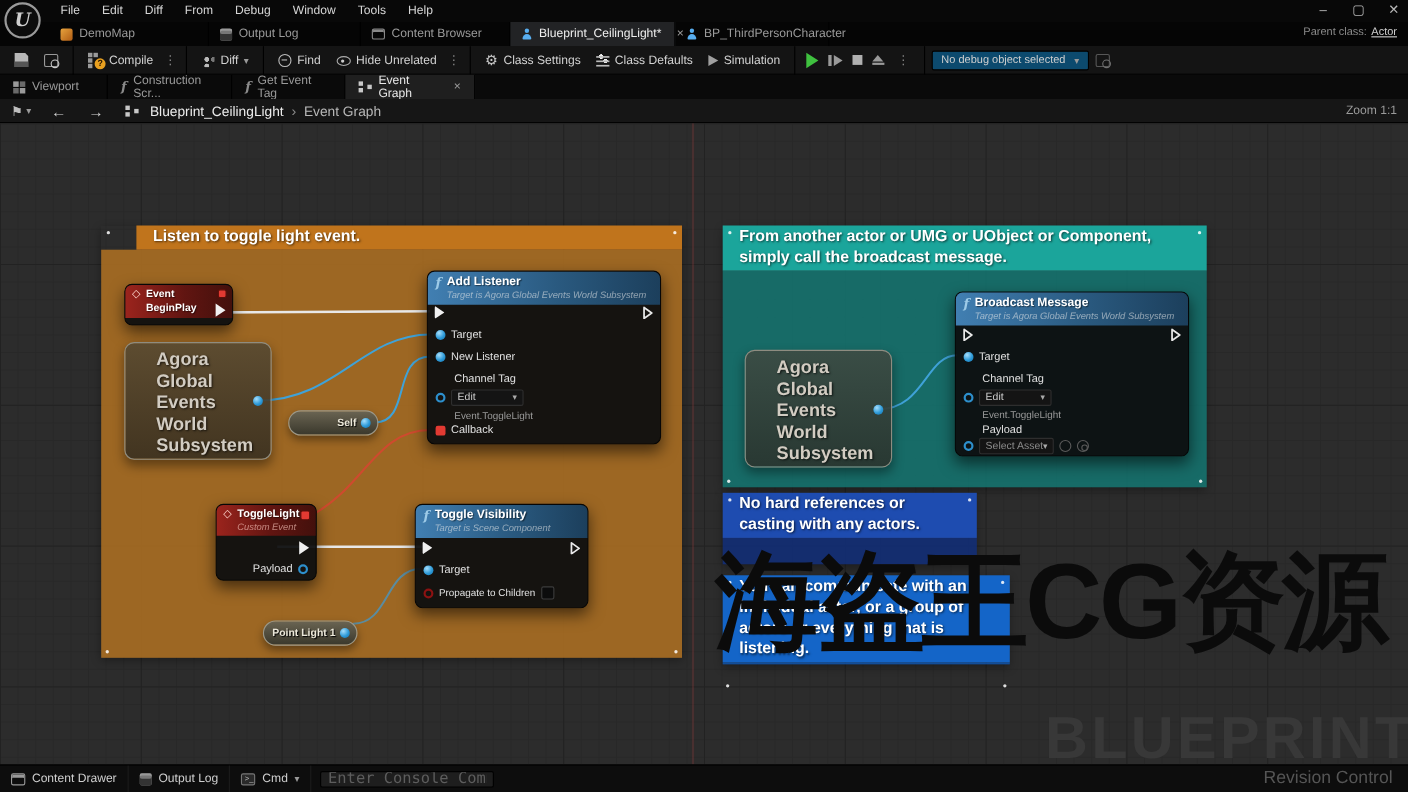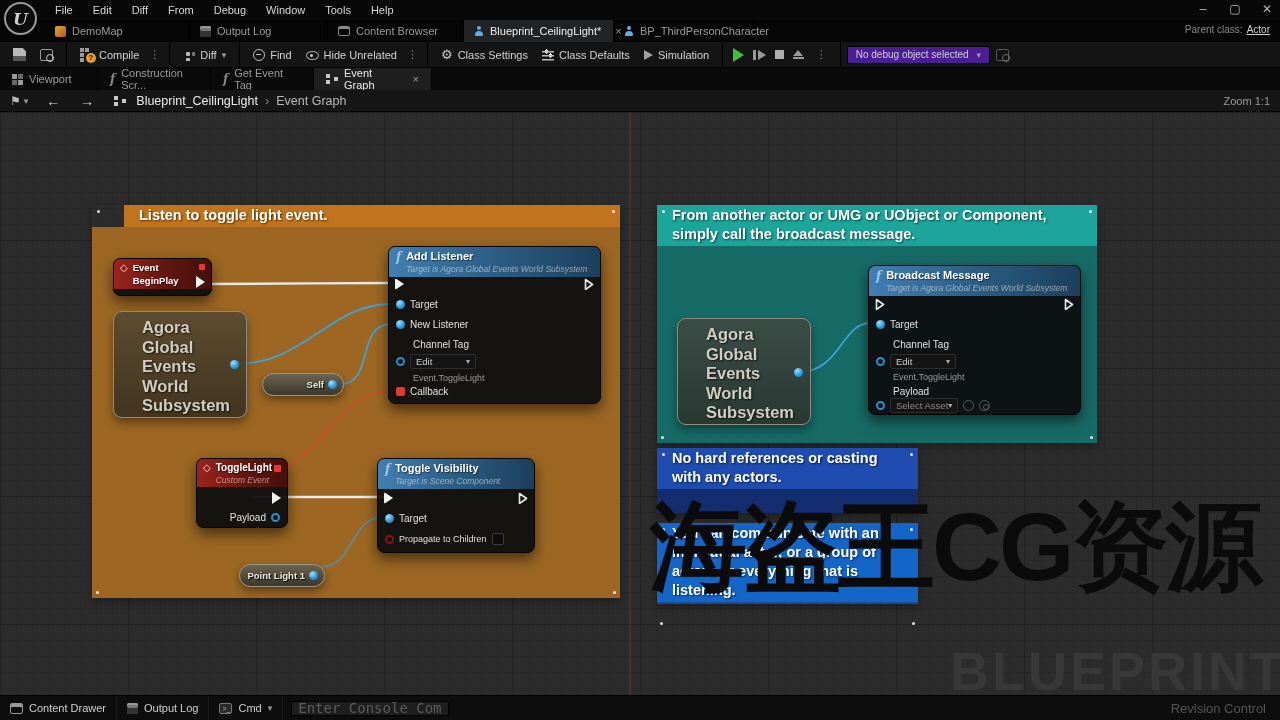--- a/index.html
+++ b/index.html
@@ -73,21 +73,21 @@
       radial-gradient(circle,#eee 2px,transparent 2.2px) 1px -1px/7px 7px no-repeat,
       radial-gradient(circle,#eee 2px,transparent 2.2px) 5px 3px/7px 7px no-repeat; }
   .ico-sim { width:0; height:0; border-left:9px solid #b8b8b8; border-top:5.5px solid transparent; border-bottom:5.5px solid transparent; opacity:.85; }
   .play-tri { width:0; height:0; border-left:11px solid #3fc13f; border-top:7px solid transparent; border-bottom:7px solid transparent; }
   .step-tri { width:0; height:0; border-left:8px solid #9a9a9a; border-top:5px solid transparent; border-bottom:5px solid transparent; position:relative; }
   .step-bar { width:2.5px; height:10px; background:#9a9a9a; margin-right:2px; }
   .stop-sq { width:9px; height:9px; background:#b0b0b0; }
   .eject { display:flex; flex-direction:column; align-items:center; gap:1.5px; }
   .eject i { display:block; width:0; height:0; border-bottom:6px solid #9a9a9a; border-left:5.5px solid transparent; border-right:5.5px solid transparent; }
   .eject u { display:block; width:11px; height:2px; background:#9a9a9a; }
-  .debug-select { display:flex; align-items:center; gap:8px; background:#4c1d95; border:1px solid #000; border-radius:2px; height:18px; padding:0 8px; font-size:10px; color:#cfcfcf; margin:0 6px; }
+  .debug-select { display:flex; align-items:center; gap:8px; background:#0c4a6e; border:1px solid #000; border-radius:2px; height:18px; padding:0 8px; font-size:10px; color:#cfcfcf; margin:0 6px; }
 
   
   .doc-tabbar { position:absolute; left:0; top:68px; width:1280px; height:22px; background:#0a0a0a; display:flex; }
   .doc-tab { display:flex; align-items:center; gap:6px; padding:0 12px; border-right:1px solid #000; color:#9a9a9a; font-size:11px; height:22px; }
   .doc-tab.active { background:#1f1f1f; color:#e8e8e8; }
 
   
   .crumbbar { position:absolute; left:0; top:90px; width:1280px; height:22px; background:#161616; border-bottom:1px solid #000; display:flex; align-items:center; color:#cfcfcf; }
   .crumb-zoom { position:absolute; right:10px; color:#9a9a9a; font-size:11px; }
 
@@ -142,21 +142,21 @@
 
   svg.wires { position:absolute; left:0; top:0; z-index:2; }
 
   
   .statusbar { position:absolute; left:0; top:695px; width:1280px; height:25px; background:#0d0d0d; border-top:1px solid #000; display:flex; align-items:center; color:#cfcfcf; font-size:11px; z-index:40; }
   .sb-item { display:flex; align-items:center; gap:6px; padding:0 10px; height:25px; border-right:1px solid #1c1c1c; }
   .ico-drawer { width:13px; height:11px; border:1px solid #999; border-radius:2px; box-shadow:inset 0 3px 0 #999; }
   .ico-cmd { width:13px; height:11px; background:#2a2a2a; border:1px solid #777; border-radius:2px; color:#bbb; font-size:7px; line-height:9px; padding-left:2px; }
   .console-input { width:158px; height:15px; background:#1e1e1e; border:1px solid #000; border-radius:2px; color:#8a8a8a; font-family:"DejaVu Sans Mono", monospace; font-size:14px; padding:0 6px; outline:none; }
   .console-input::placeholder { color:#5d5d5d; }
-  .sb-right { position:absolute; right:14px; color:#555; font-size:13px; }
+  .sb-right { position:absolute; right:14px; color:#555; font-size:16px; }
 </style>
 </head>
 <body>
 
 <div id="root">
 
   <div class="menubar">
     <div class="ue-logo">U</div>
     <div class="menu-items">
       <span class="menu-item">File</span>
@@ -322,21 +322,21 @@
       <div class="comment-header" style="background:#1ba59b;">
         <span>From another actor or UMG or UObject or Component, simply call the broadcast message.</span>
       </div>
       <div class="comment-body" style="background:rgba(21,112,108,0.93);"></div>
       <span class="cdot" style="left:5px; top:5px;"></span>
         <span class="cdot" style="right:5px; top:5px;"></span>
       <span class="cdot" style="left:4px; bottom:4px;"></span>
         <span class="cdot" style="right:4px; bottom:4px;"></span>
     </div>
 
-    <div class="comment" style="left:657px; top:336px; width:261px; height:65px;">
+    <div class="comment" style="left:657px; top:336px; width:231px; height:65px;">
       <div class="comment-header" style="background:#1e4cb0;">
         <span>No hard references or casting with any actors.</span>
       </div>
       <div class="comment-body" style="background:rgba(18,45,115,0.93);"></div>
       <span class="cdot" style="left:5px; top:5px;"></span>
         <span class="cdot" style="right:5px; top:5px;"></span>
       <span class="cdot" style="left:4px; bottom:4px;"></span>
         <span class="cdot" style="right:4px; bottom:4px;"></span>
     </div>
 

